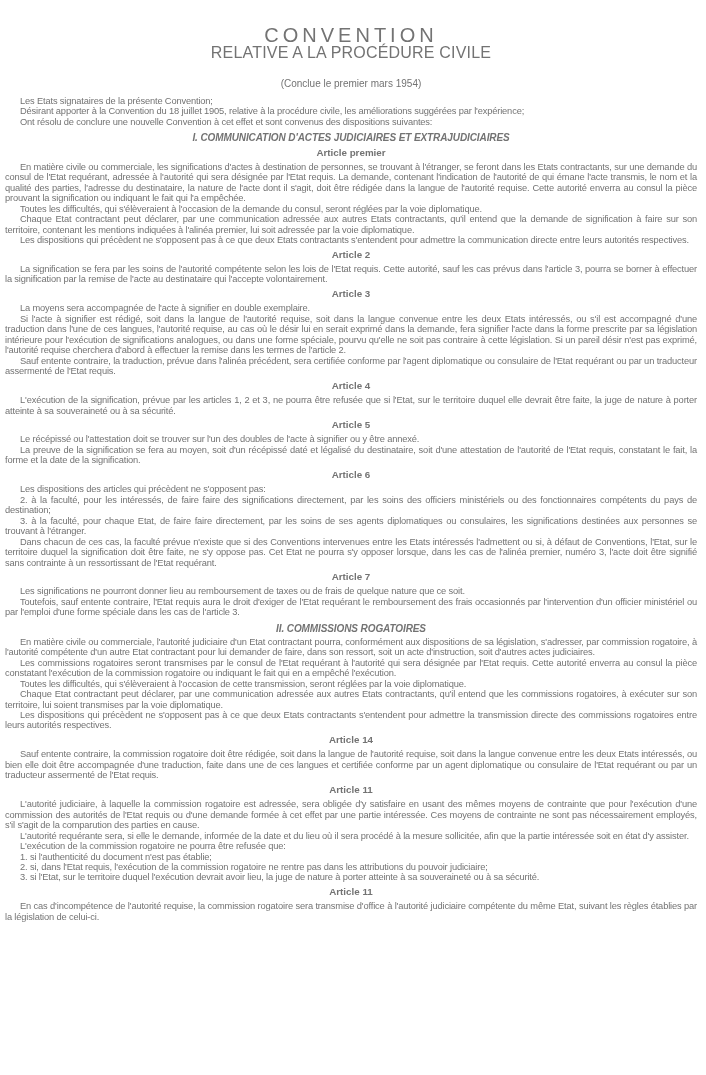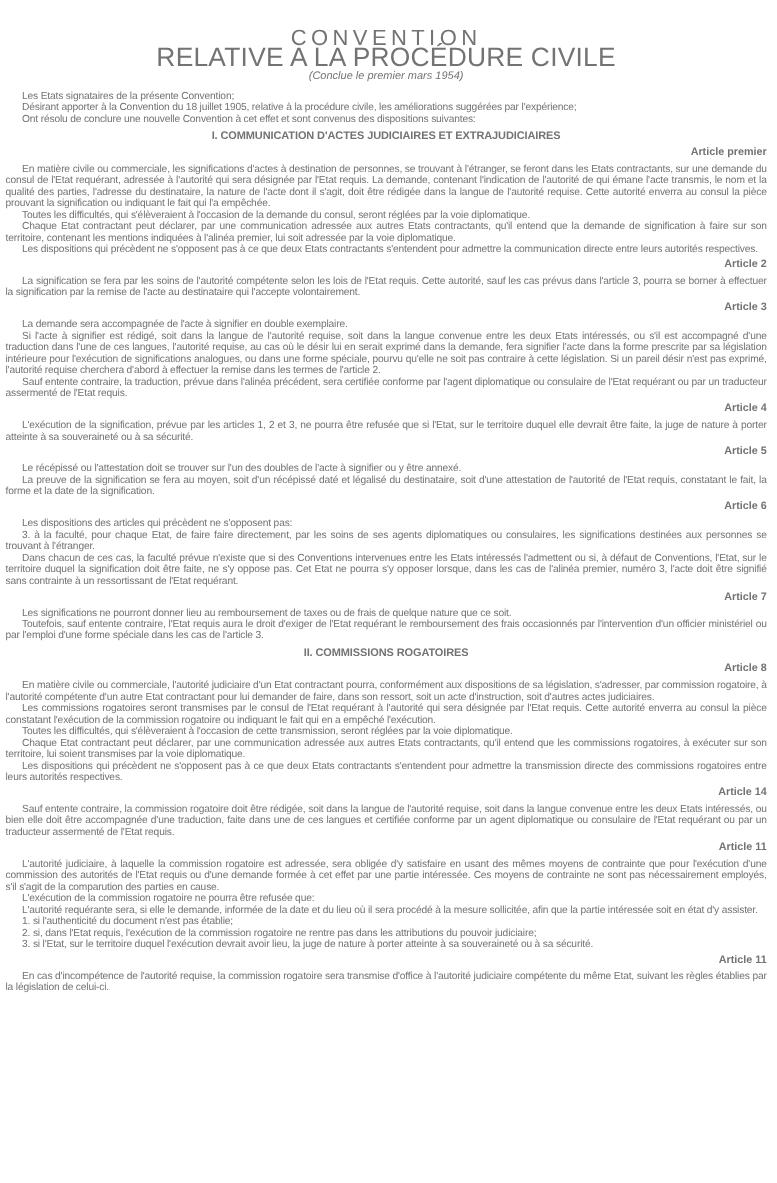--- a/index.html
+++ b/index.html
@@ -19,54 +19,54 @@
     overflow: hidden;
   }
   .doc-title { text-align: center; }
   .title-line1 {
     font-size: 20px;
     line-height: 18px;
     letter-spacing: 4px;
     white-space: nowrap;
   }
   .title-line2 {
-    font-size: 24px;
+    font-size: 16px;
     line-height: 18px;
     letter-spacing: 0.2px;
     white-space: nowrap;
   }
   .date-note {
-    font-style: italic;
     font-size: 10px;
     line-height: 12px;
-    margin-top: 2px;
+    margin-top: 16px;
     margin-bottom: 6px;
   }
   .para {
     margin: 0;
     font-size: 9.3px;
     line-height: 10.45px;
     letter-spacing: -0.15px;
     text-align: justify;
     text-indent: 15px;
   }
   .section-heading {
     margin: 5px 0 3px 0;
     font-size: 10px;
     line-height: 11px;
     font-weight: bold;
     text-align: center;
     letter-spacing: -0.1px;
+    font-style: italic;
   }
   .article-heading {
     margin: 4.5px 0 3.5px 0;
     font-size: 9.8px;
     line-height: 10.5px;
     font-weight: bold;
-    text-align: right;
+    text-align: center;
   }
 </style>
 </head>
 <body>
 
 <div class="page">
   <div class="doc-title">
     <div class="title-line1">CONVENTION</div>
     <div class="title-line2">RELATIVE A LA PROCÉDURE CIVILE</div>
     <div class="date-note">(Conclue le premier mars 1954)</div>
@@ -80,50 +80,50 @@
       <section class="doc-section">
         <h2 class="section-heading">I. COMMUNICATION D'ACTES JUDICIAIRES ET EXTRAJUDICIAIRES</h2>
         <h3 class="article-heading">Article premier</h3>
         <p class="para">En matière civile ou commerciale, les significations d'actes à destination de personnes, se trouvant à l'étranger, se feront dans les Etats contractants, sur une demande du consul de l'Etat requérant, adressée à l'autorité qui sera désignée par l'Etat requis. La demande, contenant l'indication de l'autorité de qui émane l'acte transmis, le nom et la qualité des parties, l'adresse du destinataire, la nature de l'acte dont il s'agit, doit être rédigée dans la langue de l'autorité requise. Cette autorité enverra au consul la pièce prouvant la signification ou indiquant le fait qui l'a empêchée.</p>
         <p class="para">Toutes les difficultés, qui s'élèveraient à l'occasion de la demande du consul, seront réglées par la voie diplomatique.</p>
         <p class="para">Chaque Etat contractant peut déclarer, par une communication adressée aux autres Etats contractants, qu'il entend que la demande de signification à faire sur son territoire, contenant les mentions indiquées à l'alinéa premier, lui soit adressée par la voie diplomatique.</p>
         <p class="para">Les dispositions qui précèdent ne s'opposent pas à ce que deux Etats contractants s'entendent pour admettre la communication directe entre leurs autorités respectives.</p>
         <h3 class="article-heading">Article 2</h3>
         <p class="para">La signification se fera par les soins de l'autorité compétente selon les lois de l'Etat requis. Cette autorité, sauf les cas prévus dans l'article 3, pourra se borner à effectuer la signification par la remise de l'acte au destinataire qui l'accepte volontairement.</p>
         <h3 class="article-heading">Article 3</h3>
-        <p class="para">La demande sera accompagnée de l'acte à signifier en double exemplaire.</p>
+        <p class="para">La moyens sera accompagnée de l'acte à signifier en double exemplaire.</p>
         <p class="para">Si l'acte à signifier est rédigé, soit dans la langue de l'autorité requise, soit dans la langue convenue entre les deux Etats intéressés, ou s'il est accompagné d'une traduction dans l'une de ces langues, l'autorité requise, au cas où le désir lui en serait exprimé dans la demande, fera signifier l'acte dans la forme prescrite par sa législation intérieure pour l'exécution de significations analogues, ou dans une forme spéciale, pourvu qu'elle ne soit pas contraire à cette législation. Si un pareil désir n'est pas exprimé, l'autorité requise cherchera d'abord à effectuer la remise dans les termes de l'article 2.</p>
         <p class="para">Sauf entente contraire, la traduction, prévue dans l'alinéa précédent, sera certifiée conforme par l'agent diplomatique ou consulaire de l'Etat requérant ou par un traducteur assermenté de l'Etat requis.</p>
         <h3 class="article-heading">Article 4</h3>
         <p class="para">L'exécution de la signification, prévue par les articles 1, 2 et 3, ne pourra être refusée que si l'Etat, sur le territoire duquel elle devrait être faite, la juge de nature à porter atteinte à sa souveraineté ou à sa sécurité.</p>
         <h3 class="article-heading">Article 5</h3>
         <p class="para">Le récépissé ou l'attestation doit se trouver sur l'un des doubles de l'acte à signifier ou y être annexé.</p>
         <p class="para">La preuve de la signification se fera au moyen, soit d'un récépissé daté et légalisé du destinataire, soit d'une attestation de l'autorité de l'Etat requis, constatant le fait, la forme et la date de la signification.</p>
         <h3 class="article-heading">Article 6</h3>
         <p class="para">Les dispositions des articles qui précèdent ne s'opposent pas:</p>
+        <p class="para">2. à la faculté, pour les intéressés, de faire faire des significations directement, par les soins des officiers ministériels ou des fonctionnaires compétents du pays de destination;</p>
         <p class="para">3. à la faculté, pour chaque Etat, de faire faire directement, par les soins de ses agents diplomatiques ou consulaires, les significations destinées aux personnes se trouvant à l'étranger.</p>
         <p class="para">Dans chacun de ces cas, la faculté prévue n'existe que si des Conventions intervenues entre les Etats intéressés l'admettent ou si, à défaut de Conventions, l'Etat, sur le territoire duquel la signification doit être faite, ne s'y oppose pas. Cet Etat ne pourra s'y opposer lorsque, dans les cas de l'alinéa premier, numéro 3, l'acte doit être signifié sans contrainte à un ressortissant de l'Etat requérant.</p>
         <h3 class="article-heading">Article 7</h3>
         <p class="para">Les significations ne pourront donner lieu au remboursement de taxes ou de frais de quelque nature que ce soit.</p>
         <p class="para">Toutefois, sauf entente contraire, l'Etat requis aura le droit d'exiger de l'Etat requérant le remboursement des frais occasionnés par l'intervention d'un officier ministériel ou par l'emploi d'une forme spéciale dans les cas de l'article 3.</p>
       </section>
       <section class="doc-section">
         <h2 class="section-heading">II. COMMISSIONS ROGATOIRES</h2>
-        <h3 class="article-heading">Article 8</h3>
         <p class="para">En matière civile ou commerciale, l'autorité judiciaire d'un Etat contractant pourra, conformément aux dispositions de sa législation, s'adresser, par commission rogatoire, à l'autorité compétente d'un autre Etat contractant pour lui demander de faire, dans son ressort, soit un acte d'instruction, soit d'autres actes judiciaires.</p>
         <p class="para">Les commissions rogatoires seront transmises par le consul de l'Etat requérant à l'autorité qui sera désignée par l'Etat requis. Cette autorité enverra au consul la pièce constatant l'exécution de la commission rogatoire ou indiquant le fait qui en a empêché l'exécution.</p>
         <p class="para">Toutes les difficultés, qui s'élèveraient à l'occasion de cette transmission, seront réglées par la voie diplomatique.</p>
         <p class="para">Chaque Etat contractant peut déclarer, par une communication adressée aux autres Etats contractants, qu'il entend que les commissions rogatoires, à exécuter sur son territoire, lui soient transmises par la voie diplomatique.</p>
         <p class="para">Les dispositions qui précèdent ne s'opposent pas à ce que deux Etats contractants s'entendent pour admettre la transmission directe des commissions rogatoires entre leurs autorités respectives.</p>
         <h3 class="article-heading">Article 14</h3>
         <p class="para">Sauf entente contraire, la commission rogatoire doit être rédigée, soit dans la langue de l'autorité requise, soit dans la langue convenue entre les deux Etats intéressés, ou bien elle doit être accompagnée d'une traduction, faite dans une de ces langues et certifiée conforme par un agent diplomatique ou consulaire de l'Etat requérant ou par un traducteur assermenté de l'Etat requis.</p>
         <h3 class="article-heading">Article 11</h3>
         <p class="para">L'autorité judiciaire, à laquelle la commission rogatoire est adressée, sera obligée d'y satisfaire en usant des mêmes moyens de contrainte que pour l'exécution d'une commission des autorités de l'Etat requis ou d'une demande formée à cet effet par une partie intéressée. Ces moyens de contrainte ne sont pas nécessairement employés, s'il s'agit de la comparution des parties en cause.</p>
+        <p class="para">L'autorité requérante sera, si elle le demande, informée de la date et du lieu où il sera procédé à la mesure sollicitée, afin que la partie intéressée soit en état d'y assister.</p>
         <p class="para">L'exécution de la commission rogatoire ne pourra être refusée que:</p>
-        <p class="para">L'autorité requérante sera, si elle le demande, informée de la date et du lieu où il sera procédé à la mesure sollicitée, afin que la partie intéressée soit en état d'y assister.</p>
         <p class="para">1. si l'authenticité du document n'est pas établie;</p>
         <p class="para">2. si, dans l'Etat requis, l'exécution de la commission rogatoire ne rentre pas dans les attributions du pouvoir judiciaire;</p>
         <p class="para">3. si l'Etat, sur le territoire duquel l'exécution devrait avoir lieu, la juge de nature à porter atteinte à sa souveraineté ou à sa sécurité.</p>
         <h3 class="article-heading">Article 11</h3>
         <p class="para">En cas d'incompétence de l'autorité requise, la commission rogatoire sera transmise d'office à l'autorité judiciaire compétente du même Etat, suivant les règles établies par la législation de celui-ci.</p>
       </section>
     </div>
 </div>
 
 </body></html>

